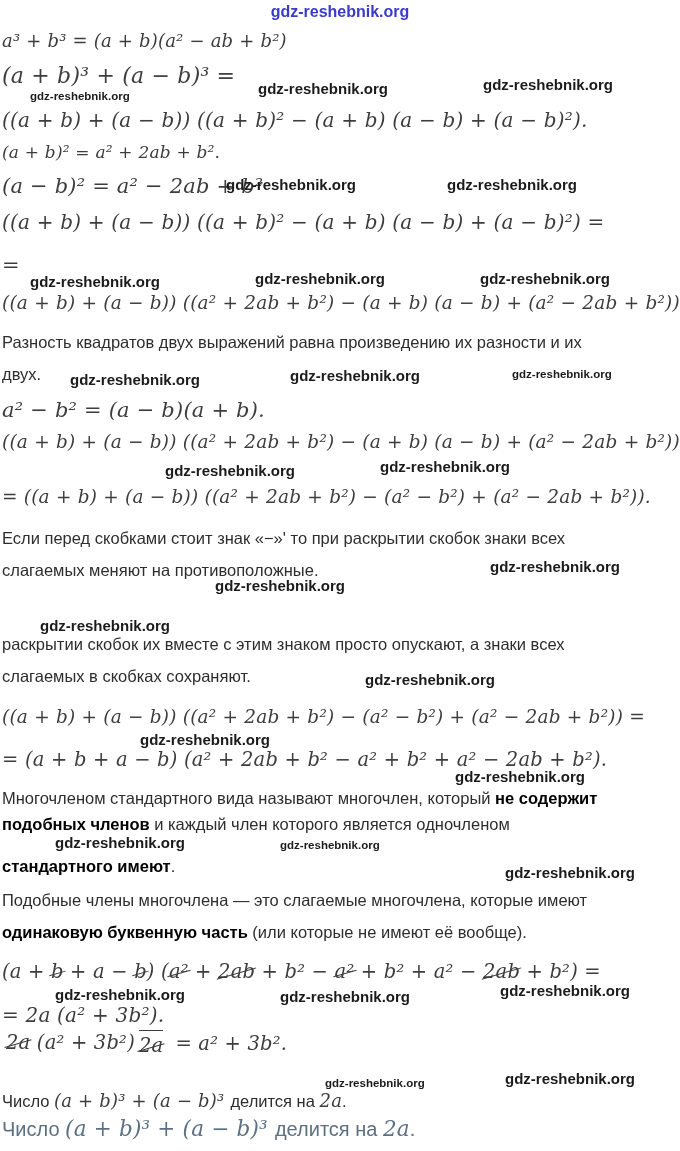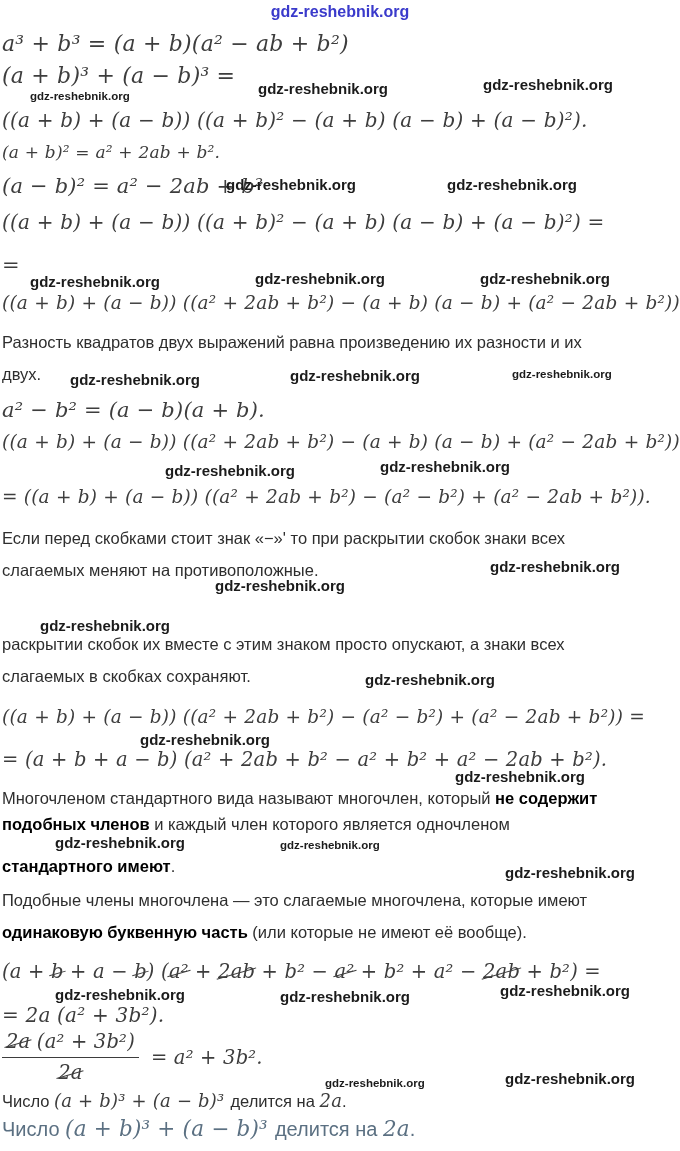--- a/index.html
+++ b/index.html
@@ -22,36 +22,36 @@
     color:var(--watermark-text,#1b1b1b); font-size:15px; text-decoration:none;
   }
   .wm-sm { font-size:11.5px; }
   .wm-top { color:var(--link,#3a3acb); font-size:16px; left:50%; transform:translateX(-50%); top:2px; }
   .seg-cancel { position:relative; display:inline-block; }
   .seg-cancel::after {
     content:""; position:absolute; left:-2px; right:-2px; top:52%; height:1.4px;
     background:currentColor; transform:rotate(-16deg);
   }
   .frac-row { display:flex; align-items:center; gap:12px; }
-  .frac { display:inline-flex; flex-direction:column; align-items:center; }
+  .frac { display:inline-flex; flex-direction:row; align-items:center; }
   .frac .num { padding:0 4px 3px; }
   .frac .den { border-top:1.6px solid var(--math-text,#3d3d3d); padding:3px 0 0; width:100%; text-align:center; }
   .mixed .rus { font-size:16.5px;margin-top:41px; }
   .mixed .math { font-size:18px; }
   .final .rus { font-size:20px; color:var(--final-text,#5b7082); }
   .final .math { font-size:21.5px; color:var(--final-text,#5b7082); }
 </style>
 </head>
 <body>
 
 <div class="page">
 
   <a class="abs wm wm-top" href="#">gdz-reshebnik.org</a>
 
-  <div class="abs math" style="left:2px;top:30px;font-size:22px">a³ + b³ = (a + b)(a² − ab + b²)</div>
+  <div class="abs math" style="left:2px;top:30px;font-size:18px">a³ + b³ = (a + b)(a² − ab + b²)</div>
   <div class="abs math" style="left:2px;top:62px;font-size:22px">(a + b)³ + (a − b)³ =</div>
 
   <span class="abs wm wm-sm" style="left:30px;top:89px">gdz-reshebnik.org</span>
   <span class="abs wm" style="left:258px;top:80px">gdz-reshebnik.org</span>
   <span class="abs wm" style="left:483px;top:76px">gdz-reshebnik.org</span>
 
   <div class="abs math" style="left:2px;top:108px;font-size:20px">((a + b) + (a − b)) ((a + b)² − (a + b) (a − b) + (a − b)²).</div>
   <div class="abs math" style="left:2px;top:142px;font-size:17px">(a + b)² = a² + 2ab + b².</div>
   <div class="abs math" style="left:2px;top:173px;font-size:21px">(a − b)² = a² − 2ab + b²</div>
 

